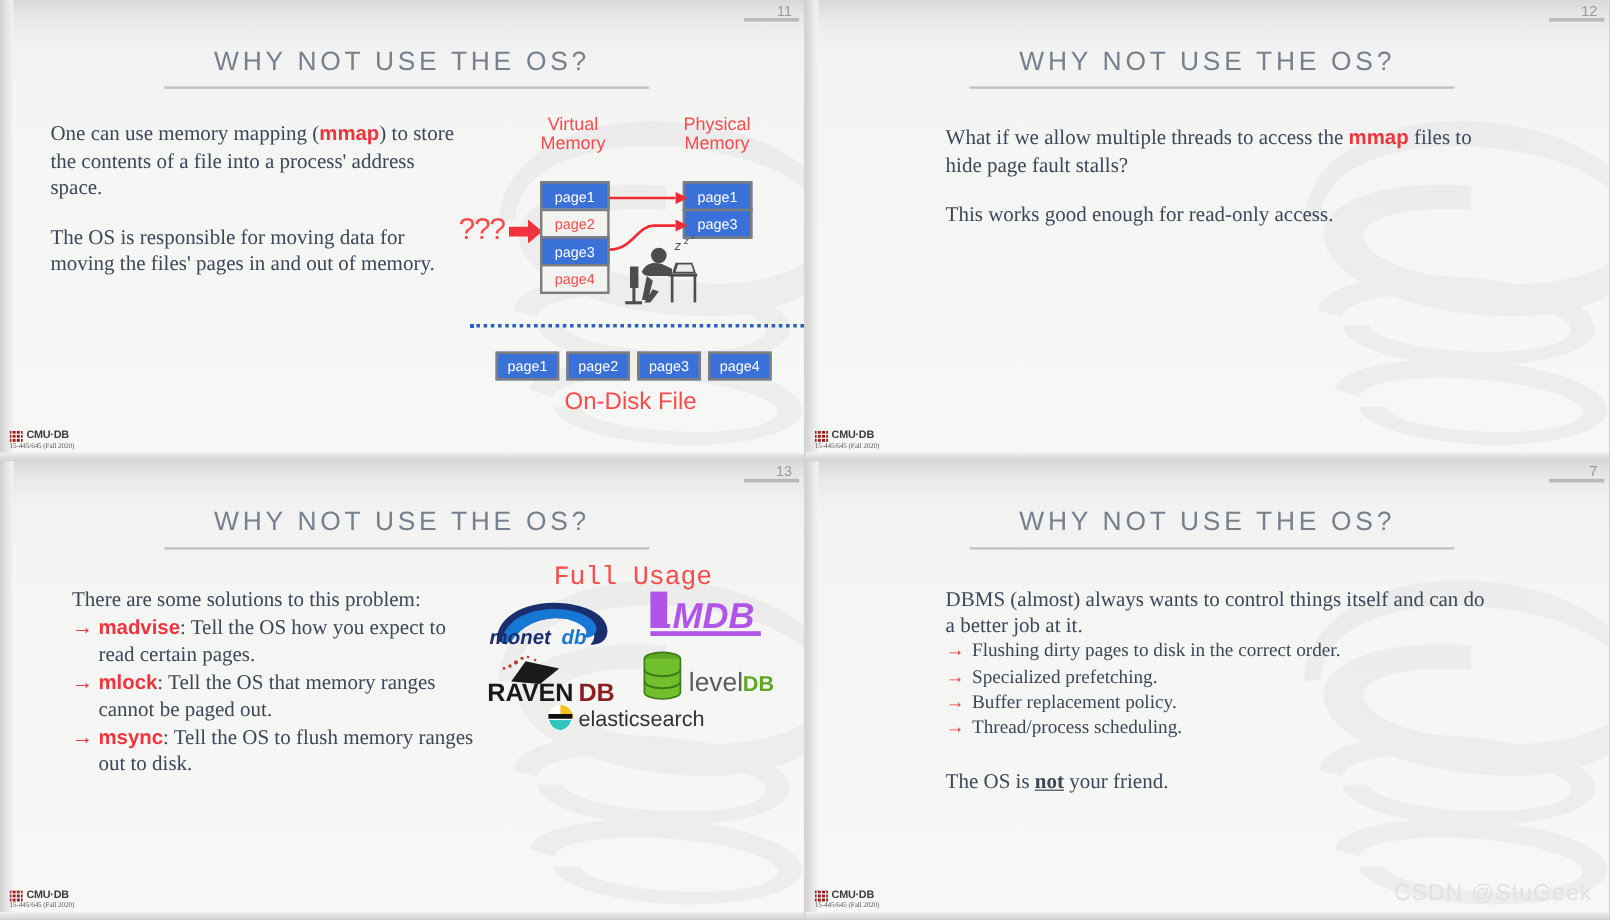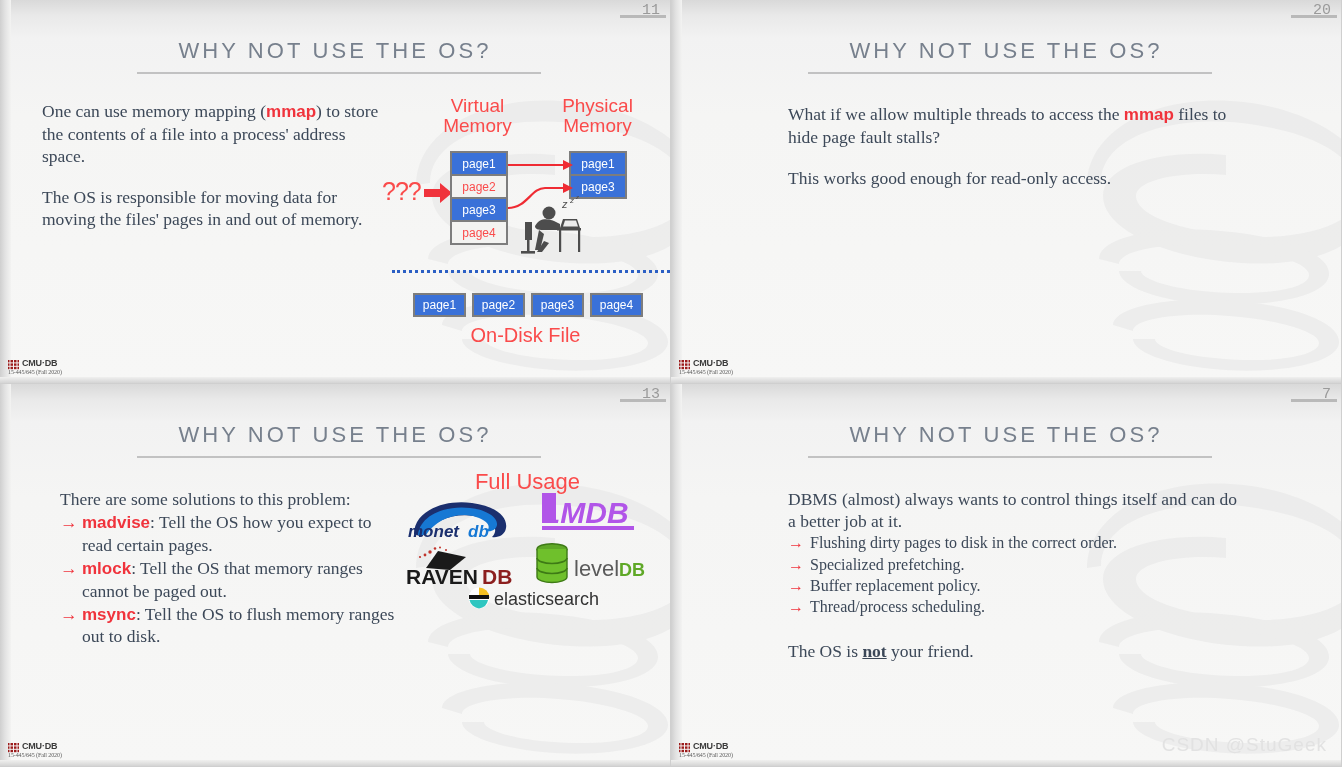--- a/index.html
+++ b/index.html
@@ -33,22 +33,22 @@
   }
 
   
   .wm { position:absolute; right:-30px; bottom:-10px; width:330px; height:330px;
         opacity:.55; pointer-events:none; }
   .wm svg { width:100%; height:100%; display:block; }
 
   
   .pagenum {
     position: absolute; top: 2px; right: 10px;
-    font-size: 15px; color: #9a9a9a;
-    font-family: Liberation Mono, monospace;
+    font-size: 12px; color: #9a9a9a;
+    font-family: Liberation Sans, sans-serif;
   }
   .pagerule {
     position:absolute; top:15px; right:4px; width:46px; height:3px;
     background:#b9b9b9;
   }
 
   
   .title {
     position: absolute; top: 38px; left: 0; right: 0;
     text-align: center;
@@ -73,46 +73,46 @@
   .code { font-family: Liberation Sans, sans-serif;
           color: #f0333c; font-weight: 700; font-size: 17px; }
   ul.bul { list-style:none; }
   ul.bul li { position:relative; padding-left: 22px; margin-top: 1px; }
   ul.bul li .ar { position:absolute; left:0; top:0; color:#f0333c; }
   .u { text-decoration: underline; font-weight: 700; }
 
   
   .diag { position:absolute; }
   .dlabel { color:#fa4b4b; font-family:"Liberation Sans",sans-serif;
-            font-size:19px; line-height:1.05; text-align:center; }
+            font-size:15px; line-height:1.05; text-align:center; }
   .pagebox {
     width:58px; height:25px; border:2px solid #7d7d7d;
     font-family:"Liberation Sans",sans-serif; font-size:12px;
     display:flex; align-items:center; justify-content:center;
     margin-top:-2px;
   }
   .pb-blue { background:#3a71d8; color:#ffffff; }
   .pb-white { background:#f3f3f1; color:#fa4b4b; }
   .qmarks { color:#fa4b4b; font-family:"Liberation Sans",sans-serif;
             font-size:25px; letter-spacing:-1px; }
   .dotline { position:absolute; border-top:3px dotted #2b5fc4; }
   .diskrow { position:absolute; display:flex; gap:6px; }
   .diskrow .pagebox { width:53px; height:24px; margin-top:0; }
 
   
   .footer { position:absolute; left:8px; bottom:8px; }
-  .logo-line { display:flex; align-items:center; gap:3px; }
+  .logo-line { display:flex; gap:3px; }
   .logo-mark { width:11px; height:11px; }
   .logo-txt { font-family:"Liberation Sans",sans-serif; font-size:9px;
               font-weight:700; color:#3b3b3b; letter-spacing:-.2px; }
   .course { font-family:"Liberation Serif",serif; font-size:6px;
             color:#5a5a5a; margin-top:1px; letter-spacing:-.1px; }
 
   
-  .usagelabel { color:#fa4b4b; font-family:Liberation Sans, sans-serif;
+  .usagelabel { color:#fa4b4b; font-family:Liberation Mono, monospace;
                 font-size:22px; text-align:center; }
   .lg { position:absolute; }
 
   .csdn { position:absolute; right:14px; bottom:10px;
           font-family:"Liberation Sans",sans-serif; font-size:19px;
           color:#e2e2e2; letter-spacing:1px; }
 </style>
 </head>
 <body>
 
@@ -234,21 +234,21 @@
     <div class="wm">
       <svg viewBox="0 0 330 330">
           <g fill="#e6e6e6">
         <path d="M60 120 C60 70 140 50 215 62 C285 73 320 100 318 132 C316 164 250 180 185 172 C130 165 95 150 95 133 C95 118 135 108 185 112 L185 92 C115 86 62 104 62 133 C62 168 130 196 200 200 C280 205 332 178 332 132 C332 82 265 42 190 38 C105 33 46 72 46 122 Z"></path>
         <path d="M58 196 C58 176 110 162 180 168 C240 173 290 190 288 212 C286 236 215 246 155 240 C105 235 78 220 78 208 L100 208 C100 216 130 226 172 229 C222 233 268 226 268 212 C268 199 222 186 176 183 C122 179 78 188 78 201 Z"></path>
         <path d="M72 262 C72 244 130 232 196 238 C254 243 300 260 298 280 C296 302 230 312 172 306 C122 301 92 288 92 276 L114 276 C114 284 142 293 184 296 C232 300 278 293 278 280 C278 268 232 256 188 253 C138 249 92 256 92 268 Z"></path>
       </g>
         </svg>
     </div>
 
-    <div class="pagenum">20</div>
+    <div class="pagenum">12</div>
     <div class="pagerule"></div>
     <div class="title">WHY NOT USE THE OS?</div>
     <div class="title-rule"></div>
 
     <div class="body" style="left:117px; top:103px; width:450px;">
       <p>
         <span>What if we allow multiple threads to access the </span><span class="code">mmap</span><span> files to hide page fault stalls?</span>
       </p>
       <p style="margin-top:19px;">This works good enough for read-only access.</p>
     </div>
@@ -341,21 +341,21 @@
         </g>
         <g fill="none" stroke="#3e7a16" stroke-width="1.6">
           <path d="M5 16 C5 19 12 21.5 20 21.5 C28 21.5 35 19 35 16"></path>
           <path d="M5 26 C5 29 12 31.5 20 31.5 C28 31.5 35 29 35 26"></path>
         </g>
         <text x="42" y="34" font-family="Liberation Sans, sans-serif" font-size="22" fill="#5a5a5a">level</text>
         <text x="87" y="34" font-family="Liberation Sans, sans-serif" font-size="18" font-weight="bold" fill="#5fa827">DB</text>
       </svg>
     </div>
 
-    <div class="lg" style="left:468px; top:202px;">
+    <div class="lg" style="left:456px; top:202px;">
       <svg width="150" height="24" viewBox="0 0 150 24">
         <circle cx="11" cy="12" r="10.5" fill="#ffffff"></circle>
         <path d="M11 1.5 A10.5 10.5 0 0 1 21.5 12 L11 12 Z" fill="#f5c020"></path>
         <path d="M1 9 H21 V13 H1 Z" fill="#111111"></path>
         <path d="M1.5 14 H20 A10.5 10.5 0 0 1 11 22.5 A10.5 10.5 0 0 1 1.5 14 Z" fill="#2fc6c0"></path>
         <text x="26" y="19" font-family="Liberation Sans, sans-serif" font-size="18" fill="#333333">elasticsearch</text>
       </svg>
     </div>
 
     <div class="footer">

